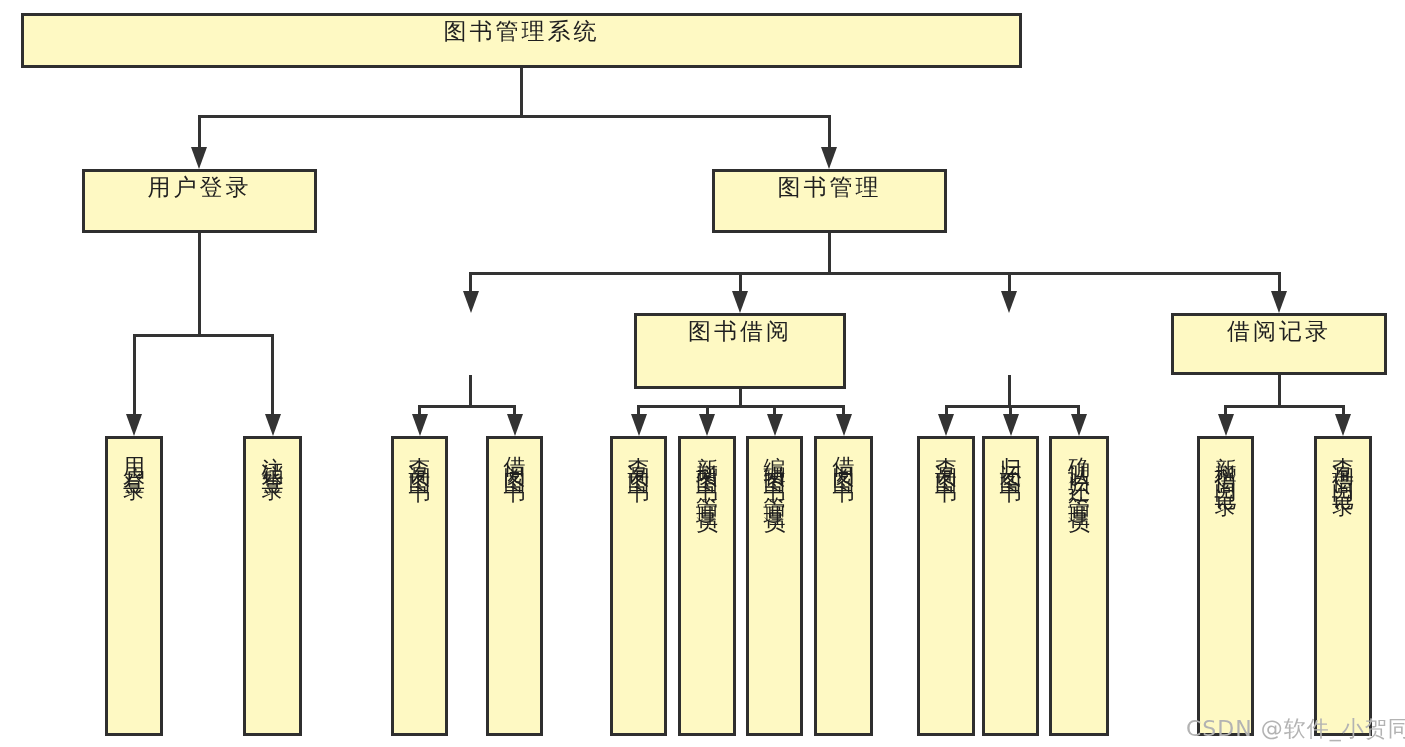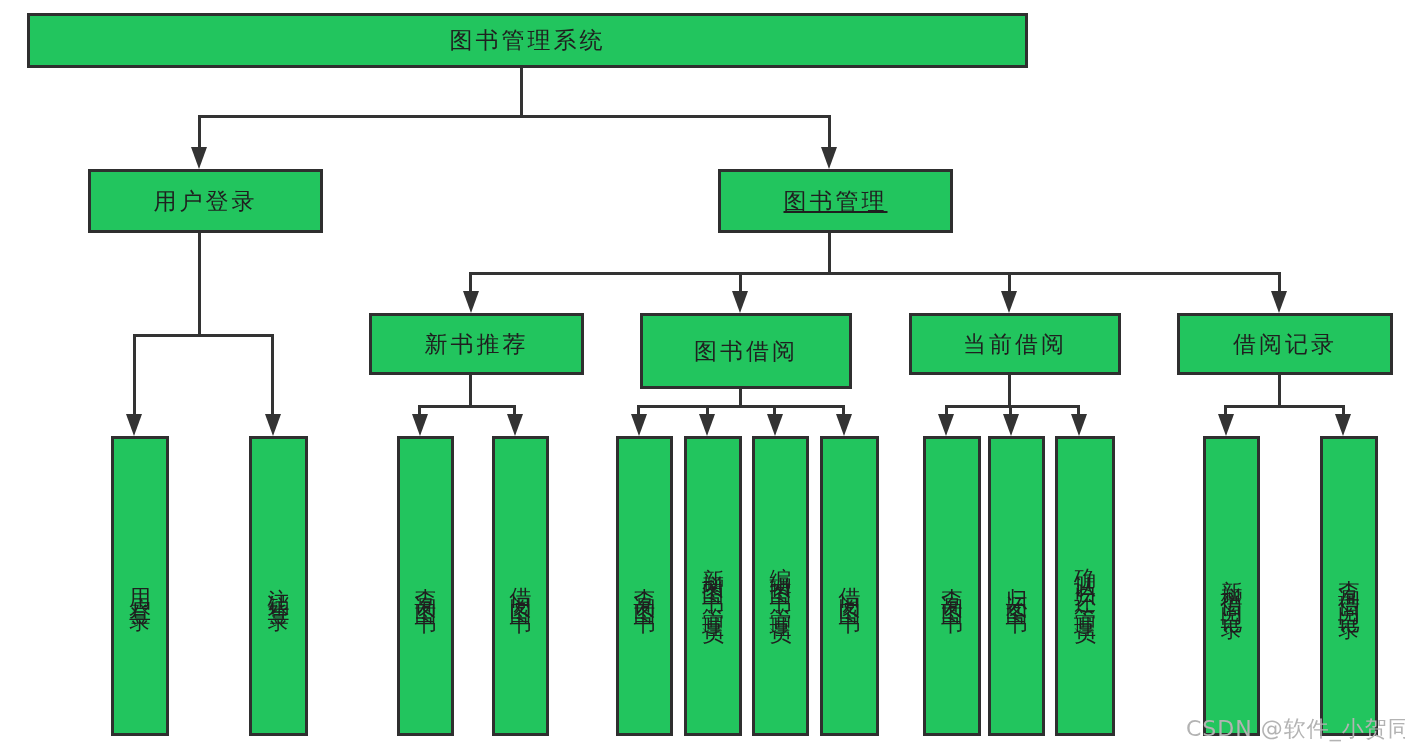--- a/index.html
+++ b/index.html
@@ -1,22 +1,22 @@
 <!DOCTYPE html>
 <html><head>
 <meta charset="utf-8">
 <style>
   html,body{margin:0;padding:0;background:#ffffff;}
   #canvas{
     position:relative;width:1405px;height:747px;background:#ffffff;overflow:hidden;
     font-family:"DejaVu Sans","Liberation Sans",sans-serif;color:#1f1f1f;
   }
   .node{
-    position:absolute;background:#22c55e;border:3px solid #2f2f2f;box-sizing:border-box;
-    display:flex;align-items:center;justify-content:center;z-index:2;margin-left:6px;
+    position:absolute;background:#fef9c3;border:3px solid #2f2f2f;box-sizing:border-box;
+    display:flex;align-items:flex-start;justify-content:center;z-index:2;
   }
   .hnode{font-size:23px;letter-spacing:3px;white-space:nowrap;}
   .leaf .vtext{
     writing-mode:vertical-rl;text-orientation:mixed;
     font-size:22px;letter-spacing:8px;line-height:1;white-space:nowrap;
   }
   .vline{position:absolute;width:3px;background:#333333;z-index:1;}
   .hline{position:absolute;height:3px;background:#333333;z-index:1;}
   .arr{
     position:absolute;width:0;height:0;z-index:1;
@@ -33,32 +33,26 @@
 
 <div id="canvas">
 
   <div class="node hnode" style="left:21px;top:13px;width:1001px;height:55px;">
     <span>图书管理系统</span>
   </div>
 
   <div class="node hnode" style="left:82px;top:169px;width:235px;height:64px;">
     <span>用户登录</span>
   </div>
-  <div class="node hnode" style="left:712px;top:169px;width:235px;height:64px;text-decoration:underline;">
+  <div class="node hnode" style="left:712px;top:169px;width:235px;height:64px;">
     <span>图书管理</span>
   </div>
 
-  <div class="node hnode" style="left:363px;top:313px;width:215px;height:62px;">
-    <span>新书推荐</span>
-  </div>
   <div class="node hnode" style="left:634px;top:313px;width:212px;height:76px;">
     <span>图书借阅</span>
-  </div>
-  <div class="node hnode" style="left:903px;top:313px;width:212px;height:62px;">
-    <span>当前借阅</span>
   </div>
   <div class="node hnode" style="left:1171px;top:313px;width:216px;height:62px;">
     <span>借阅记录</span>
   </div>
 
   <div class="node leaf" style="left:105px;top:436px;width:58px;height:300px;">
     <span class="vtext">用户登录</span>
   </div>
   <div class="node leaf" style="left:243px;top:436px;width:59px;height:300px;">
     <span class="vtext">注销登录</span>

